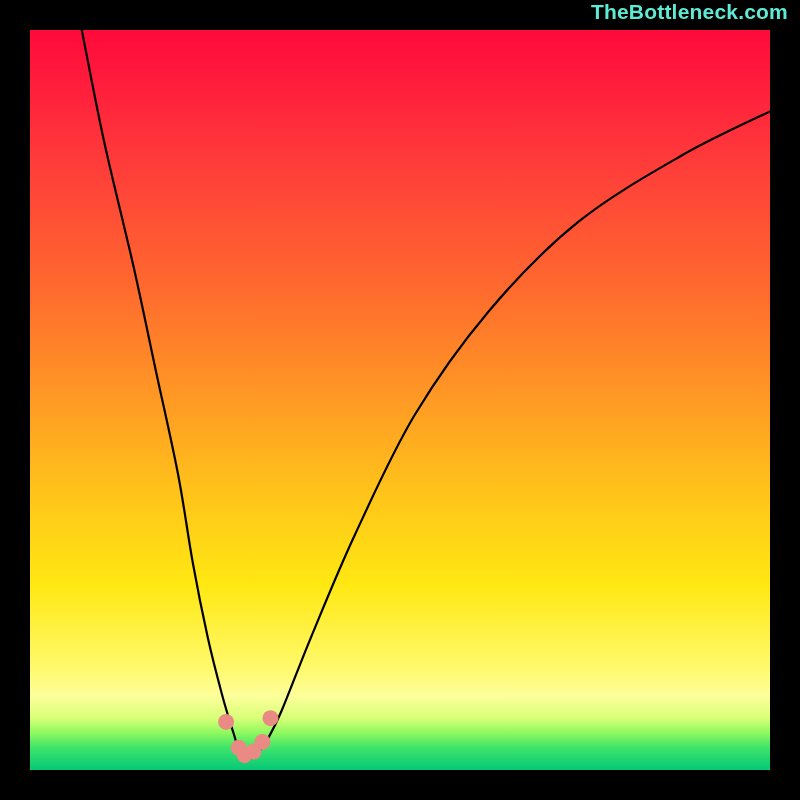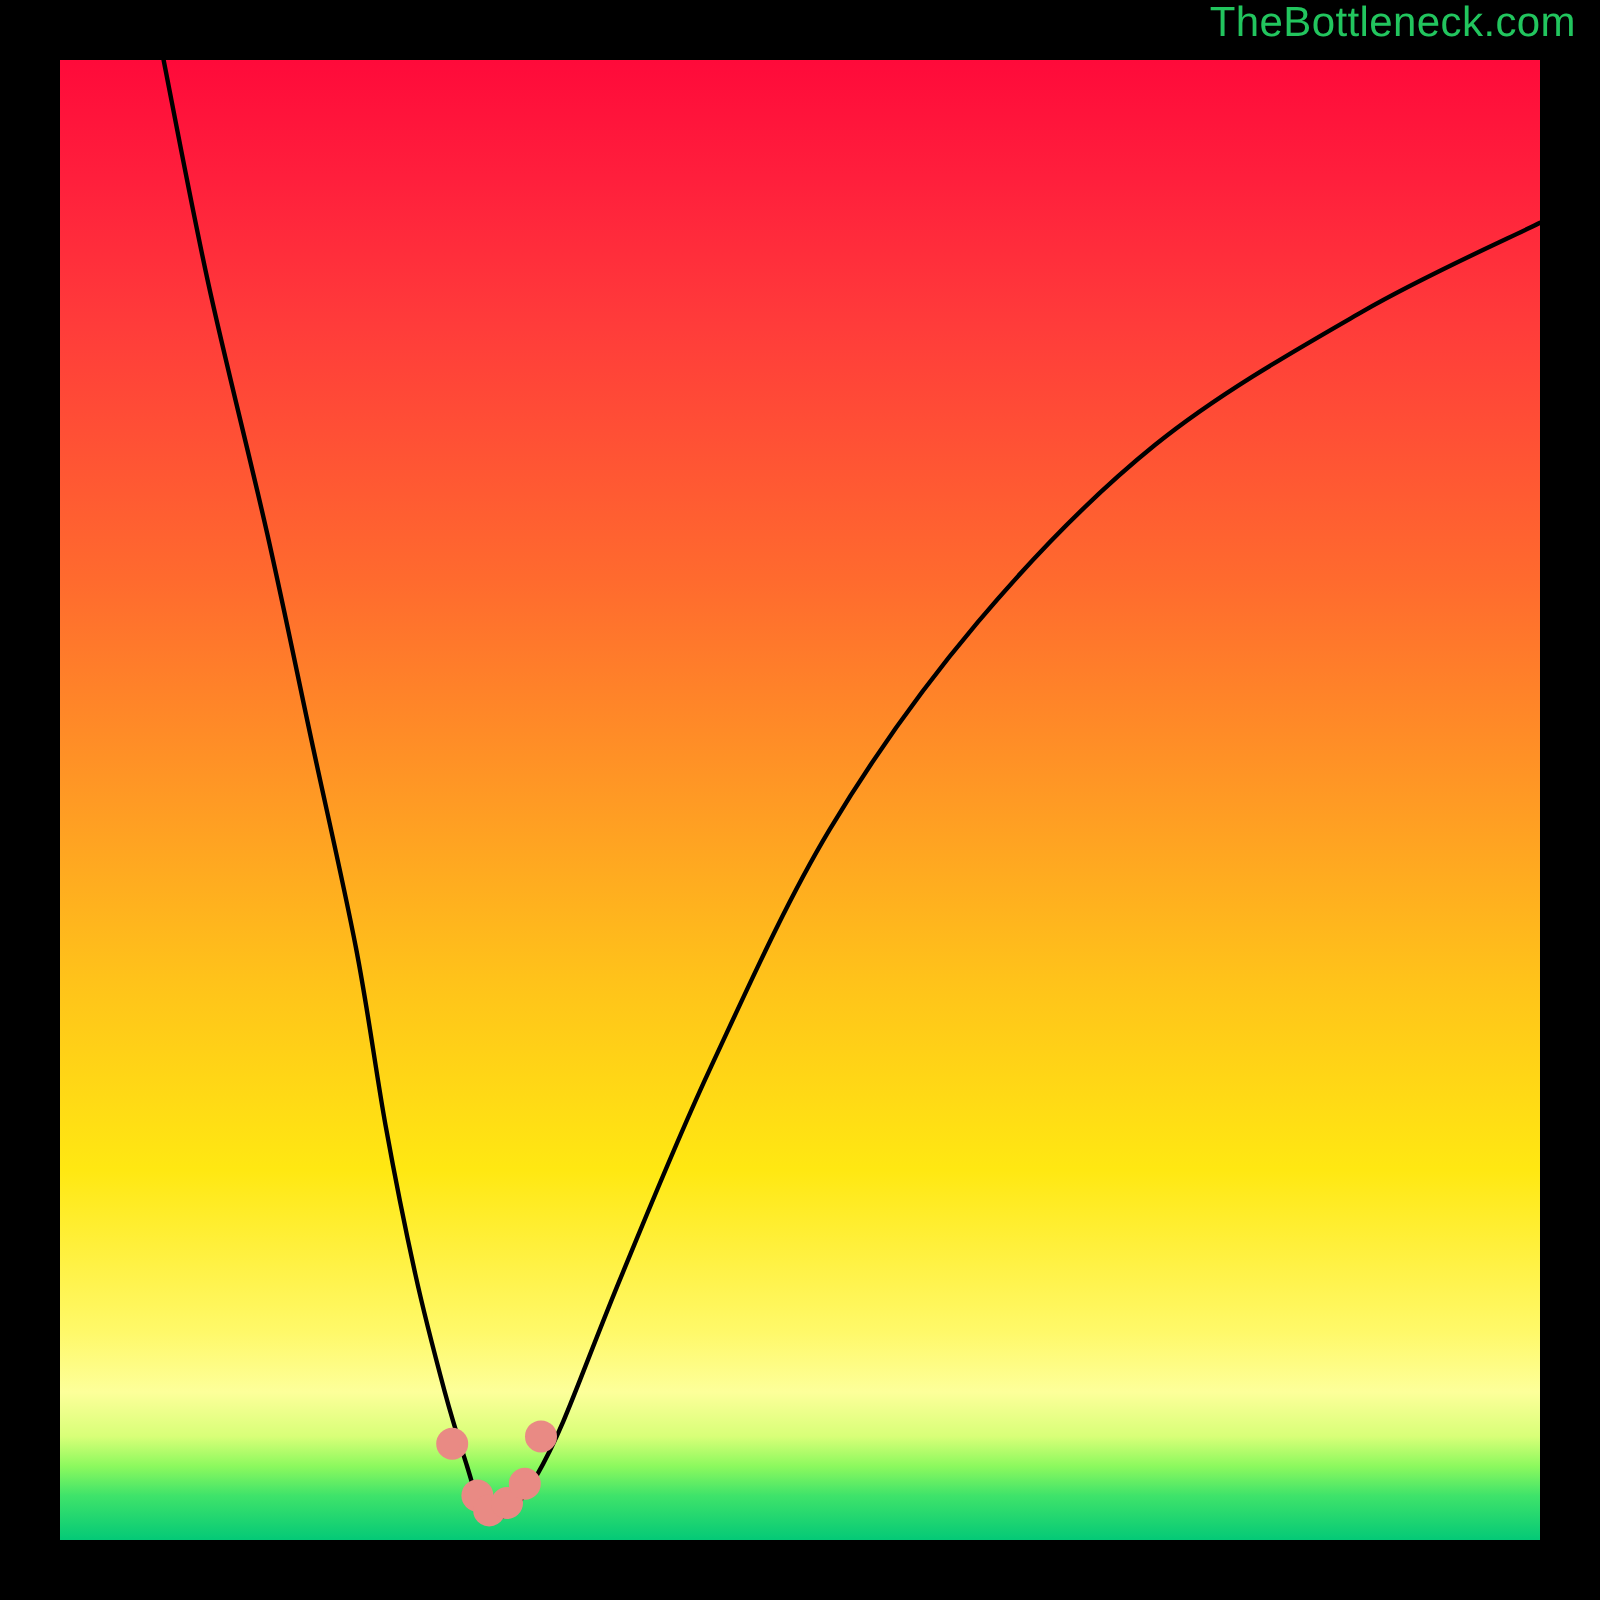--- a/index.html
+++ b/index.html
@@ -30,22 +30,22 @@
       #d8ff78 93%,
       #8df95e 95%,
       #3fe36a 97%,
       #04c977 100%);
   }
   .watermark {
     position: absolute;
     top: 0;
     right: 12px;
     font-size: 21px;
-    font-weight: 400;
-    color: #22c55e;
+    font-weight: 700;
+    color: #5eead4;
     font-family: Arial, Helvetica, sans-serif;
     letter-spacing: 0.2px;
   }
   svg.curve {
     position: absolute;
     left: 0;
     top: 0;
     width: 740px;
     height: 740px;
   }

